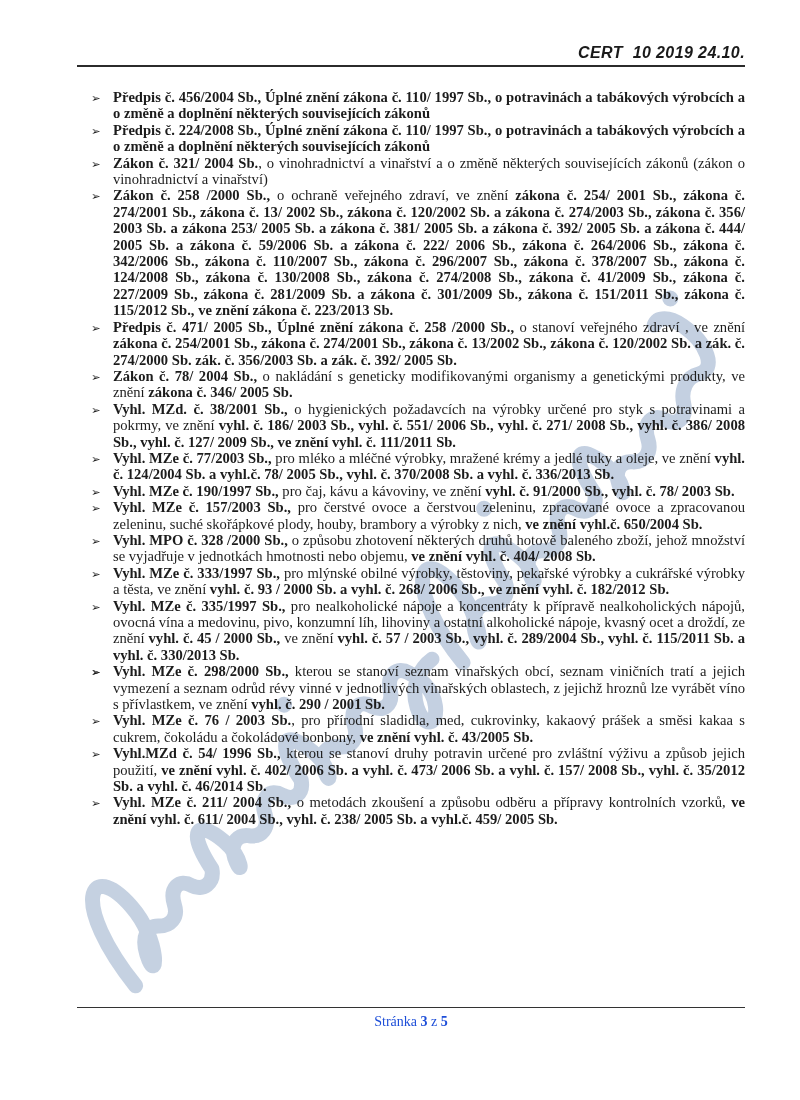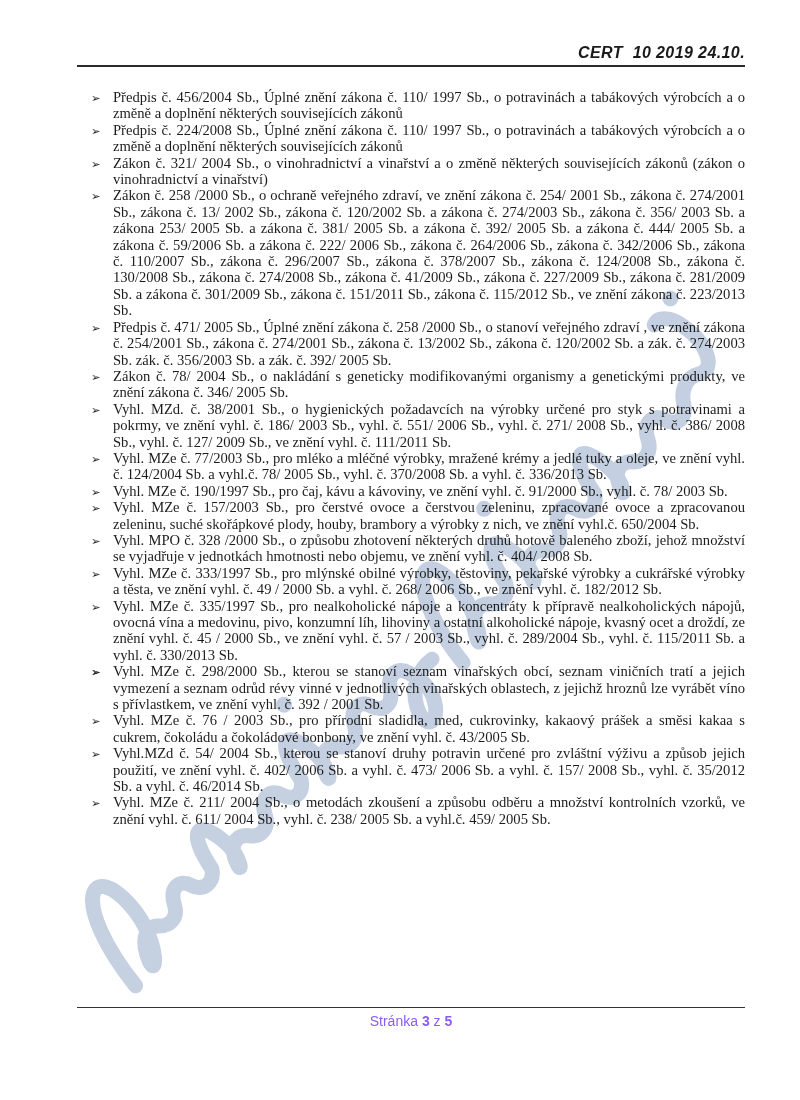--- a/index.html
+++ b/index.html
@@ -44,34 +44,34 @@
     text-align:justify;
     font-size:14.6px;
     line-height:16.4px;
   }
   .li .bullet{
     position:absolute;left:14px;top:1px;
     font-family:"DejaVu Sans", sans-serif;
     font-size:11.5px;
     color:#1c1c1c;
   }
-  .li b{font-weight:normal;}
+  .li b{font-weight:bold;}
   .page-footer{
     position:absolute;
     left:77px;right:55px;
     top:1007px;
     border-top:1.5px solid #333;
     text-align:center;
     padding-top:4px;
     z-index:1;
   }
   .footer-text{
-    font-family:Liberation Sans, sans-serif;
+    font-family:Liberation Serif, serif;
     font-size:14px;
-    color:#8b5cf6;
+    color:#1d4ed8;
   }
   .footer-text b{font-weight:bold;}
 </style>
 </head>
 <body>
 
 <div class="page">
 
   <div class="watermark">
     <svg width="800" height="1100" viewBox="0 0 800 1100" xmlns="http://www.w3.org/2000/svg">
@@ -130,34 +130,34 @@
 
     <div class="page-header">
       <span class="header-title">CERT&nbsp; 10 2019 24.10.</span>
     </div>
 
     <div class="reg-list">
         <div class="li"><span class="bullet">➢</span><span class="text"><b>Předpis č. 456/2004 Sb., Úplné znění zákona č. 110/ 1997 Sb., o potravinách a tabákových výrobcích a o změně a doplnění některých souvisejících zákonů</b></span></div>
         <div class="li"><span class="bullet">➢</span><span class="text"><b>Předpis č. 224/2008 Sb., Úplné znění zákona č. 110/ 1997 Sb., o potravinách a tabákových výrobcích a o změně a doplnění některých souvisejících zákonů</b></span></div>
         <div class="li"><span class="bullet">➢</span><span class="text"><b>Zákon č. 321/ 2004 Sb.</b><span>, o vinohradnictví a vinařství a o změně některých souvisejících zákonů (zákon o vinohradnictví a vinařství)</span></span></div>
         <div class="li"><span class="bullet">➢</span><span class="text"><b>Zákon č. 258 /2000 Sb.,</b><span> o ochraně veřejného zdraví, ve znění </span><b>zákona č. 254/ 2001 Sb., zákona č. 274/2001 Sb., zákona č. 13/ 2002 Sb., zákona č. 120/2002 Sb. a zákona č. 274/2003 Sb., zákona č. 356/ 2003 Sb. a zákona 253/ 2005 Sb. a zákona č. 381/ 2005 Sb. a zákona č. 392/ 2005 Sb. a zákona č. 444/ 2005 Sb. a zákona č. 59/2006 Sb. a zákona č. 222/ 2006 Sb., zákona č. 264/2006 Sb., zákona č. 342/2006 Sb., zákona č. 110/2007 Sb., zákona č. 296/2007 Sb., zákona č. 378/2007 Sb., zákona č. 124/2008 Sb., zákona č. 130/2008 Sb., zákona č. 274/2008 Sb., zákona č. 41/2009 Sb., zákona č. 227/2009 Sb., zákona č. 281/2009 Sb. a zákona č. 301/2009 Sb., zákona č. 151/2011 Sb., zákona č. 115/2012 Sb., ve znění zákona č. 223/2013 Sb.</b></span></div>
-        <div class="li"><span class="bullet">➢</span><span class="text"><b>Předpis č. 471/ 2005 Sb., Úplné znění zákona č. 258 /2000 Sb.,</b><span> o stanoví veřejného zdraví , ve znění </span><b>zákona č. 254/2001 Sb., zákona č. 274/2001 Sb., zákona č. 13/2002 Sb., zákona č. 120/2002 Sb. a zák. č. 274/2003 Sb. zák. č. 356/2003 Sb. a zák. č. 392/ 2005 Sb.</b></span></div>
+        <div class="li"><span class="bullet">➢</span><span class="text"><b>Předpis č. 471/ 2005 Sb., Úplné znění zákona č. 258 /2000 Sb.,</b><span> o stanoví veřejného zdraví , ve znění </span><b>zákona č. 254/2001 Sb., zákona č. 274/2001 Sb., zákona č. 13/2002 Sb., zákona č. 120/2002 Sb. a zák. č. 274/2000 Sb. zák. č. 356/2003 Sb. a zák. č. 392/ 2005 Sb.</b></span></div>
         <div class="li"><span class="bullet">➢</span><span class="text"><b>Zákon č. 78/ 2004 Sb.,</b><span> o nakládání s geneticky modifikovanými organismy a genetickými produkty, ve znění </span><b>zákona č. 346/ 2005 Sb.</b></span></div>
         <div class="li"><span class="bullet">➢</span><span class="text"><b>Vyhl. MZd. č. 38/2001 Sb.,</b><span> o hygienických požadavcích na výrobky určené pro styk s potravinami a pokrmy, ve znění </span><b>vyhl. č. 186/ 2003 Sb., vyhl. č. 551/ 2006 Sb., vyhl. č. 271/ 2008 Sb., vyhl. č. 386/ 2008 Sb., vyhl. č. 127/ 2009 Sb., ve znění vyhl. č. 111/2011 Sb.</b></span></div>
         <div class="li"><span class="bullet">➢</span><span class="text"><b>Vyhl. MZe č. 77/2003 Sb.,</b><span> pro mléko a mléčné výrobky, mražené krémy a jedlé tuky a oleje, ve znění </span><b>vyhl. č. 124/2004 Sb. a vyhl.č. 78/ 2005 Sb., vyhl. č. 370/2008 Sb. a vyhl. č. 336/2013 Sb.</b></span></div>
         <div class="li"><span class="bullet">➢</span><span class="text"><b>Vyhl. MZe č. 190/1997 Sb.,</b><span> pro čaj, kávu a kávoviny, ve znění </span><b>vyhl. č. 91/2000 Sb., vyhl. č. 78/ 2003 Sb.</b></span></div>
         <div class="li"><span class="bullet">➢</span><span class="text"><b>Vyhl. MZe č. 157/2003 Sb.,</b><span> pro čerstvé ovoce a čerstvou zeleninu, zpracované ovoce a zpracovanou zeleninu, suché skořápkové plody, houby, brambory a výrobky z nich, </span><b>ve znění vyhl.č. 650/2004 Sb.</b></span></div>
         <div class="li"><span class="bullet">➢</span><span class="text"><b>Vyhl. MPO č. 328 /2000 Sb.,</b><span> o způsobu zhotovení některých druhů hotově baleného zboží, jehož množství se vyjadřuje v jednotkách hmotnosti nebo objemu, </span><b>ve znění vyhl. č. 404/ 2008 Sb.</b></span></div>
-        <div class="li"><span class="bullet">➢</span><span class="text"><b>Vyhl. MZe č. 333/1997 Sb.,</b><span> pro mlýnské obilné výrobky, těstoviny, pekařské výrobky a cukrářské výrobky a těsta, ve znění </span><b>vyhl. č. 49 / 2000 Sb. a vyhl. č. 268/ 2006 Sb., ve znění vyhl. č. 182/2012 Sb.</b></span></div>
+        <div class="li"><span class="bullet">➢</span><span class="text"><b>Vyhl. MZe č. 333/1997 Sb.,</b><span> pro mlýnské obilné výrobky, těstoviny, pekařské výrobky a cukrářské výrobky a těsta, ve znění </span><b>vyhl. č. 93 / 2000 Sb. a vyhl. č. 268/ 2006 Sb., ve znění vyhl. č. 182/2012 Sb.</b></span></div>
         <div class="li"><span class="bullet">➢</span><span class="text"><b>Vyhl. MZe č. 335/1997 Sb.,</b><span> pro nealkoholické nápoje a koncentráty k přípravě nealkoholických nápojů, ovocná vína a medovinu, pivo, konzumní líh, lihoviny a ostatní alkoholické nápoje, kvasný ocet a droždí, ze znění </span><b>vyhl. č. 45 / 2000 Sb.,</b><span> ve znění </span><b>vyhl. č. 57 / 2003 Sb., vyhl. č. 289/2004 Sb., vyhl. č. 115/2011 Sb. a vyhl. č. 330/2013 Sb.</b></span></div>
         <div class="li"><span class="bullet">➢</span></div>
-        <div class="li"><span class="bullet">➢</span><span class="text"><b>Vyhl. MZe č. 298/2000 Sb.,</b><span> kterou se stanoví seznam vinařských obcí, seznam viničních tratí a jejich vymezení a seznam odrůd révy vinné v jednotlivých vinařských oblastech, z jejichž hroznů lze vyrábět víno s přívlastkem, ve znění </span><b>vyhl. č. 392 / 2001 Sb.</b></span></div>
+        <div class="li"><span class="bullet">➢</span><span class="text"><b>Vyhl. MZe č. 298/2000 Sb.,</b><span> kterou se stanoví seznam vinařských obcí, seznam viničních tratí a jejich vymezení a seznam odrůd révy vinné v jednotlivých vinařských oblastech, z jejichž hroznů lze vyrábět víno s přívlastkem, ve znění </span><b>vyhl. č. 290 / 2001 Sb.</b></span></div>
         <div class="li"><span class="bullet">➢</span><span class="text"><b>Vyhl. MZe č. 76 / 2003 Sb.</b><span>, pro přírodní sladidla, med, cukrovinky, kakaový prášek a směsi kakaa s cukrem, čokoládu a čokoládové bonbony, </span><b>ve znění vyhl. č. 43/2005 Sb.</b></span></div>
-        <div class="li"><span class="bullet">➢</span><span class="text"><b>Vyhl.MZd č. 54/ 2004 Sb.,</b><span> kterou se stanoví druhy potravin určené pro zvláštní výživu a způsob jejich použití, </span><b>ve znění vyhl. č. 402/ 2006 Sb. a vyhl. č. 473/ 2006 Sb. a vyhl. č. 157/ 2008 Sb., vyhl. č. 35/2012 Sb. a vyhl. č. 46/2014 Sb.</b></span></div>
-        <div class="li"><span class="bullet">➢</span><span class="text"><b>Vyhl. MZe č. 211/ 2004 Sb.,</b><span> o metodách zkoušení a způsobu odběru a množství kontrolních vzorků, </span><b>ve znění vyhl. č. 611/ 2004 Sb., vyhl. č. 238/ 2005 Sb. a vyhl.č. 459/ 2005 Sb.</b></span></div>
+        <div class="li"><span class="bullet">➢</span><span class="text"><b>Vyhl.MZd č. 54/ 1996 Sb.,</b><span> kterou se stanoví druhy potravin určené pro zvláštní výživu a způsob jejich použití, </span><b>ve znění vyhl. č. 402/ 2006 Sb. a vyhl. č. 473/ 2006 Sb. a vyhl. č. 157/ 2008 Sb., vyhl. č. 35/2012 Sb. a vyhl. č. 46/2014 Sb.</b></span></div>
+        <div class="li"><span class="bullet">➢</span><span class="text"><b>Vyhl. MZe č. 211/ 2004 Sb.,</b><span> o metodách zkoušení a způsobu odběru a přípravy kontrolních vzorků, </span><b>ve znění vyhl. č. 611/ 2004 Sb., vyhl. č. 238/ 2005 Sb. a vyhl.č. 459/ 2005 Sb.</b></span></div>
       </div>
 
   </div>
 
   <div class="page-footer">
     <span class="footer-text"><span>Stránka </span><b>3</b><span> z </span><b>5</b></span>
   </div>
 
 </div>
 

